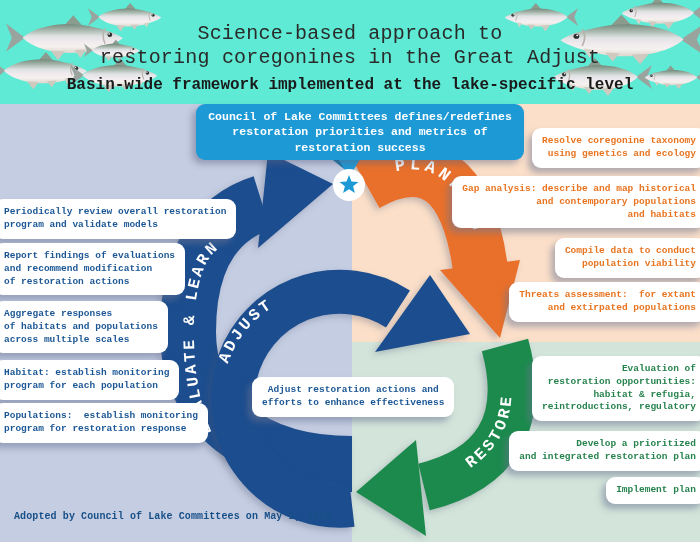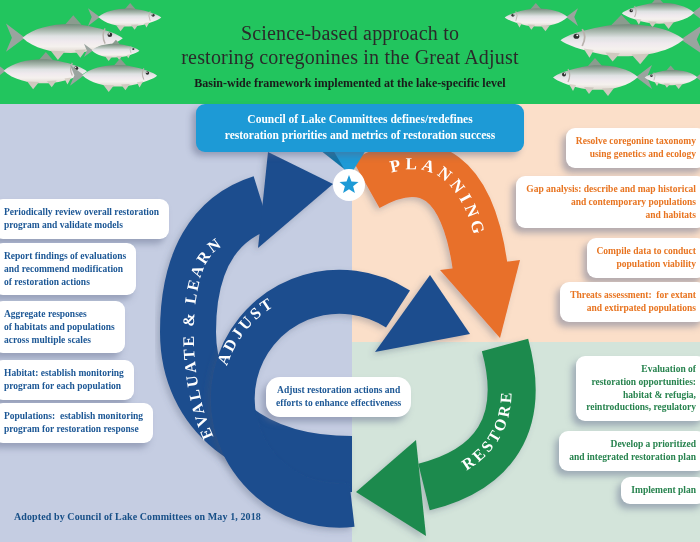--- a/index.html
+++ b/index.html
@@ -1,43 +1,43 @@
 <!DOCTYPE html>
 <html><head>
 <meta charset="utf-8">
 <style>
   html,body{margin:0;padding:0;}
   .stage{
     position:relative; width:700px; height:542px; overflow:hidden;
-    background:#22c55e;
-    font-family:Liberation Serif, serif;
+    background:#5eead4;
+    font-family:Liberation Mono, monospace;
   }
   
   .header-title{
     position:absolute; left:0; right:0; top:22px; text-align:center;
     color:#2a2a2a; z-index:3;
   }
   .header-title .t1,.header-title .t2{
     font-size:20px; line-height:1.18; font-weight:400; letter-spacing:.2px;
   }
   .header-title .sub{
-    margin-top:7px; font-size:12px; font-weight:700; color:#1a1a1a;
+    margin-top:7px; font-size:16px; font-weight:700; color:#1a1a1a;
   }
   .fish-svg{position:absolute; left:0; top:0; z-index:2;}
   
   .bg{position:absolute; z-index:1;}
   .bg-evaluate{left:0; top:104px; width:352px; height:438px; background:#c5cde2;}
   .bg-planning{left:352px; top:104px; width:348px; height:238px; background:#fbdfc9;}
   .bg-restore{left:352px; top:342px; width:348px; height:200px; background:#d3e4da;}
   
   .diagram-svg{position:absolute; left:0; top:0; z-index:4;}
   .arc-label{fill:#ffffff; font-weight:700;}
   
   .callout{
-    position:absolute; left:196px; top:104px; width:328px; height:48px;
+    position:absolute; left:196px; top:104px; width:328px; height:56px;
     background:#1d9ad6; border-radius:9px; z-index:6;
     display:flex; align-items:center; justify-content:center;
     box-shadow:-4px 4px 6px rgba(90,100,130,.45);
   }
   .callout-text{
     color:#fff; font-weight:700; font-size:11.5px; line-height:1.35;
     text-align:center; white-space:pre-line;
   }
   
   .box{
@@ -190,18 +190,18 @@
 and extirpated populations</div>
 
   <div class="box gbox" style="right:-6px; top:356px;">Evaluation of
 restoration opportunities:
 habitat &amp; refugia,
 reintroductions, regulatory</div>
   <div class="box gbox" style="right:-6px; top:431px;">Develop a prioritized
 and integrated restoration plan</div>
   <div class="box gbox" style="right:-6px; top:477px;">Implement plan</div>
 
-  <div class="box cbox" style="left:266px; top:377px;border-radius:14px;">Adjust restoration actions and
+  <div class="box cbox" style="left:252px; top:377px;">Adjust restoration actions and
 efforts to enhance effectiveness</div>
 
   <div class="footer-note">Adopted by Council of Lake Committees on May 1, 2018</div>
 
 </div>
 
 </body></html>

